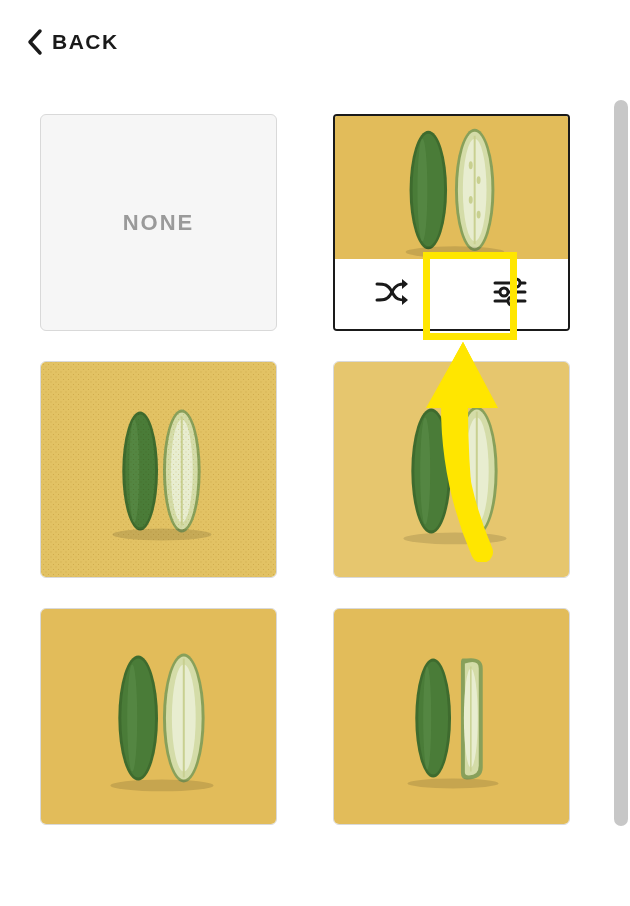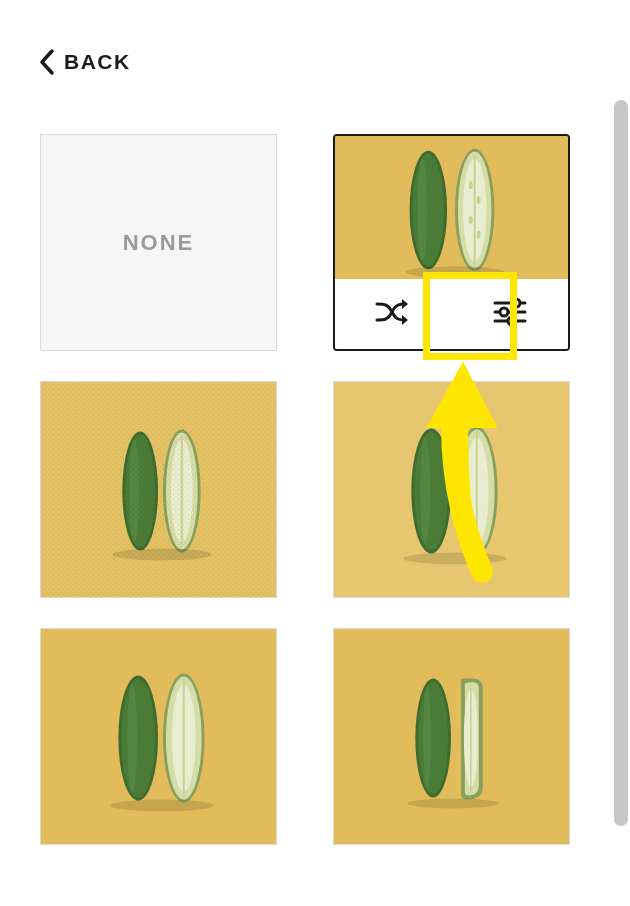--- a/index.html
+++ b/index.html
@@ -7,23 +7,22 @@
       font-family: -apple-system, BlinkMacSystemFont, "Segoe UI", Helvetica, Arial, sans-serif;
       background: #fff;
       width: 630px;
       height: 906px;
       position: relative;
       overflow: hidden;
     }
     .header {
       display: flex;
       align-items: center;
-      padding: 28px 20px 28px 38px;
-      position: relative;
-      margin-top: 20px;
+      padding: 28px 20px 28px 26px;
+      position: relative;
     }
     .back-btn {
       display: flex;
       align-items: center;
       gap: 8px;
       background: none;
       border: none;
       cursor: pointer;
       font-size: 21px;
       font-weight: 600;
@@ -48,21 +47,21 @@
       padding: 30px 36px 60px 40px;
     }
     .grid {
       display: grid;
       grid-template-columns: 1fr 1fr;
       gap: 30px 32px;
     }
     .tile {
       width: 237px;
       height: 217px;
-      border-radius: 0;
+      border-radius: 6px;
       border: 1px solid #d9d9d9;
       position: relative;
       overflow: hidden;
       cursor: pointer;
     }
     .tile.none {
       background: #f6f6f6;
       display: flex;
       align-items: center;
       justify-content: center;

